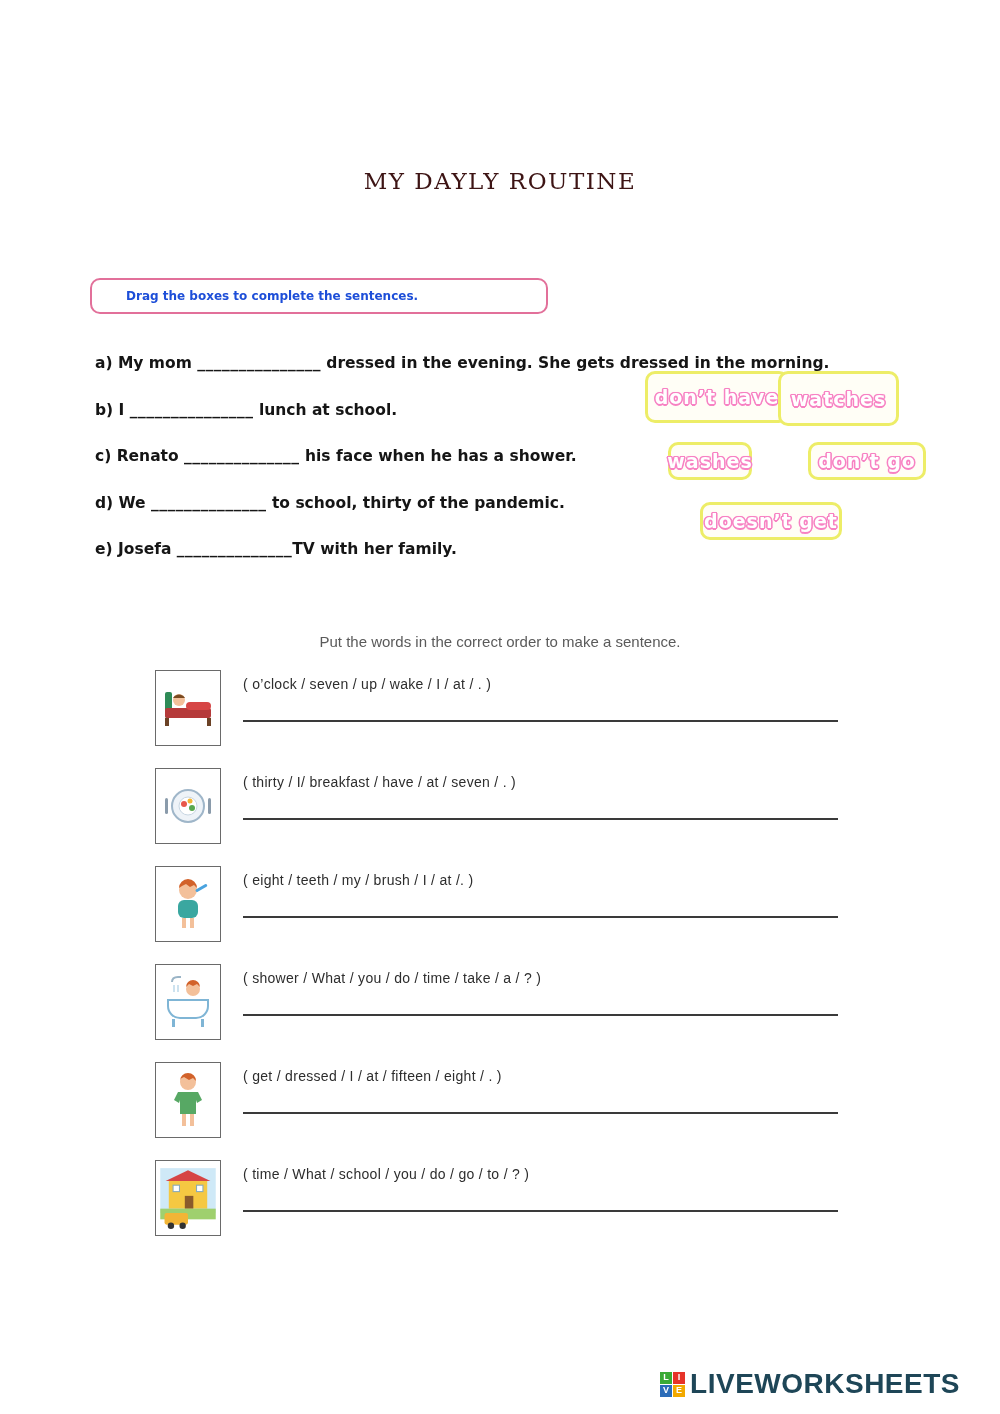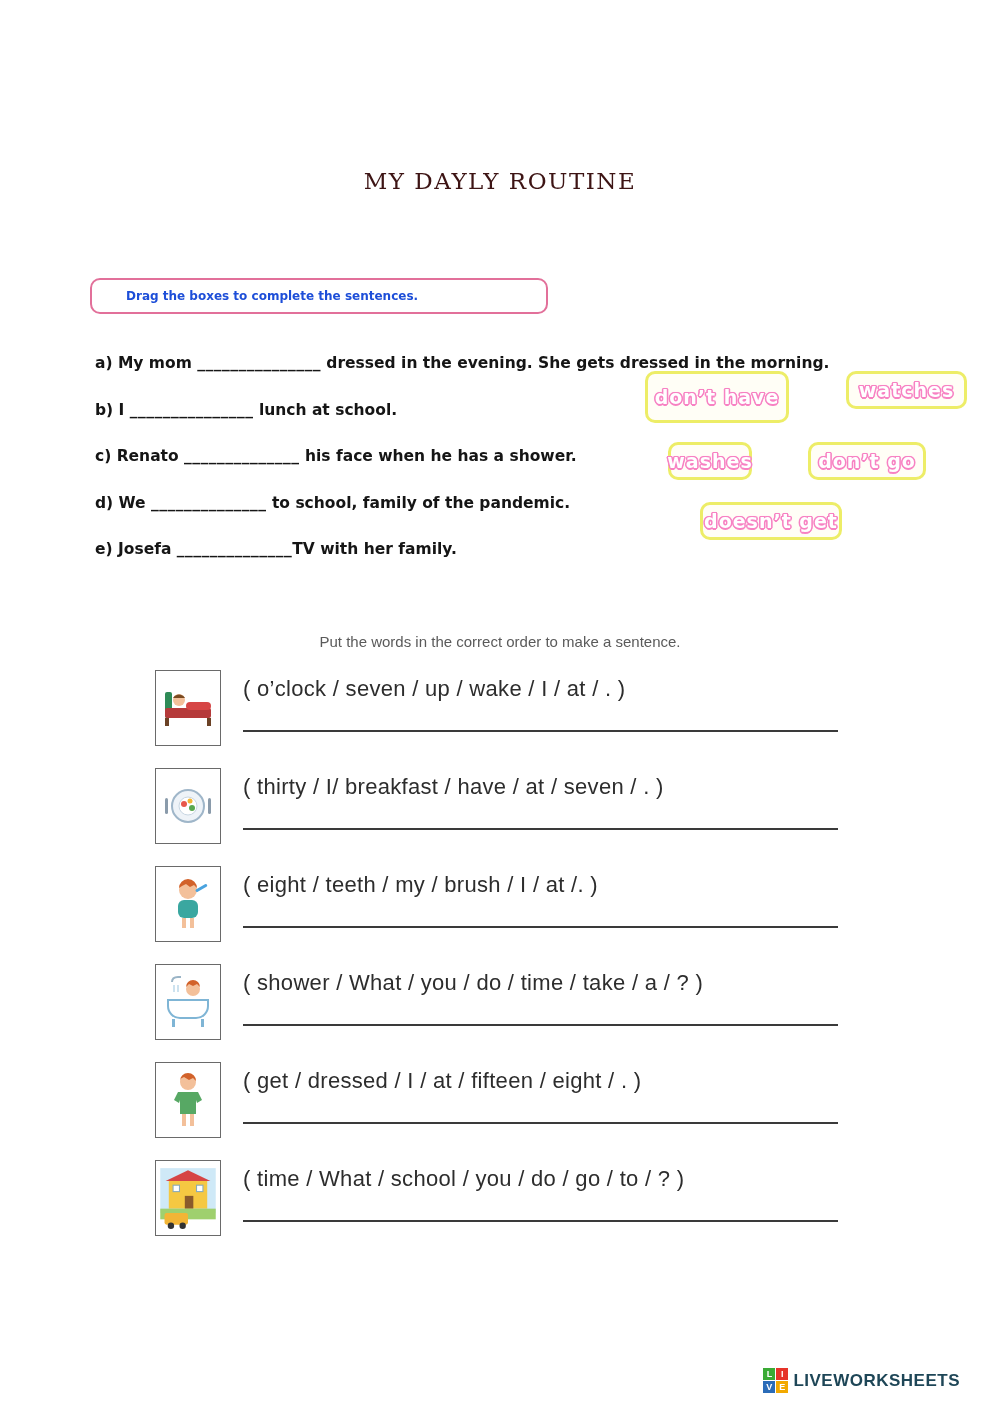--- a/index.html
+++ b/index.html
@@ -84,21 +84,21 @@
     letter-spacing: 1px;
     color: #ffffff;
     text-shadow:
       -1.5px 0 #f782c3, 1.5px 0 #f782c3,
       0 -1.5px #f782c3, 0 1.5px #f782c3,
       -1px -1px #f782c3, 1px 1px #f782c3,
       -1px 1px #f782c3, 1px -1px #f782c3,
       0 0 3px #ffd3ec;
   }
   .wb1 { left: 645px; top: 371px; width: 144px; height: 52px; }
-  .wb2 { left: 846px; top: 371px; width: 121px; height: 38px; }
+  .wb2 { left: 778px; top: 371px; width: 121px; height: 55px; }
   .wb3 { left: 668px; top: 442px; width: 84px; height: 38px; }
   .wb4 { left: 808px; top: 442px; width: 118px; height: 38px; }
   .wb5 { left: 700px; top: 502px; width: 142px; height: 38px; }
 
   
   .section2-instruction {
     position: absolute;
     left: 0;
     top: 633px;
     width: 100%;
@@ -128,21 +128,21 @@
     justify-content: center;
     flex: none;
     overflow: hidden;
   }
   .rowcontent {
     margin-left: 22px;
     flex: 1;
     padding-top: 6px;
   }
   .prompt {
-    font-size: 22px;
+    font-size: 14px;
     color: #2d2d2d;
     letter-spacing: 0.3px;
     white-space: nowrap;
   }
   .answer-line {
     margin-top: 28px;
     width: 595px;
     height: 0;
     border-bottom: 2px solid #3a3a3a;
   }
@@ -169,42 +169,42 @@
     color: #fff;
     font-size: 9px;
     font-weight: bold;
     line-height: 1;
   }
   .lc0 { background: #3aaa35; }
   .lc1 { background: #e63329; }
   .lc2 { background: #2b6cb8; }
   .lc3 { background: #f2a900; }
   .brand {
-    font-size: 17px;
+    font-size: 28px;
     font-weight: bold;
     color: #1e4657;
     letter-spacing: 0.5px;
   }
 </style>
 </head>
 <body>
 
 <div class="page">
 
   <div class="title">MY DAYLY ROUTINE</div>
 
   <div class="instruction-box">
     <span>Drag the boxes to complete the sentences.</span>
   </div>
 
   <div class="sentences">
     <div class="sentence"><span>a) My mom </span><span class="blank">_______________</span><span> dressed in the evening. She gets dressed in the morning.</span></div>
     <div class="sentence"><span>b) I </span><span class="blank">_______________</span><span> lunch at school.</span></div>
     <div class="sentence"><span>c) Renato </span><span class="blank">______________</span><span> his face when he has a shower.</span></div>
-    <div class="sentence"><span>d) We </span><span class="blank">______________</span><span> to school, family of the pandemic.</span></div>
+    <div class="sentence"><span>d) We </span><span class="blank">______________</span><span> to school, thirty of the pandemic.</span></div>
     <div class="sentence"><span>e) Josefa </span><span class="blank">______________</span><span>TV with her family.</span></div>
   </div>
 
   <div class="wb wb1 bubble">don’t have</div>
   <div class="wb wb2 bubble">watches</div>
   <div class="wb wb3 bubble">washes</div>
   <div class="wb wb4 bubble">don’t go</div>
   <div class="wb wb5 bubble">doesn’t get</div>
 
   <div class="section2-instruction">Put the words in the correct order to make a sentence.</div>

